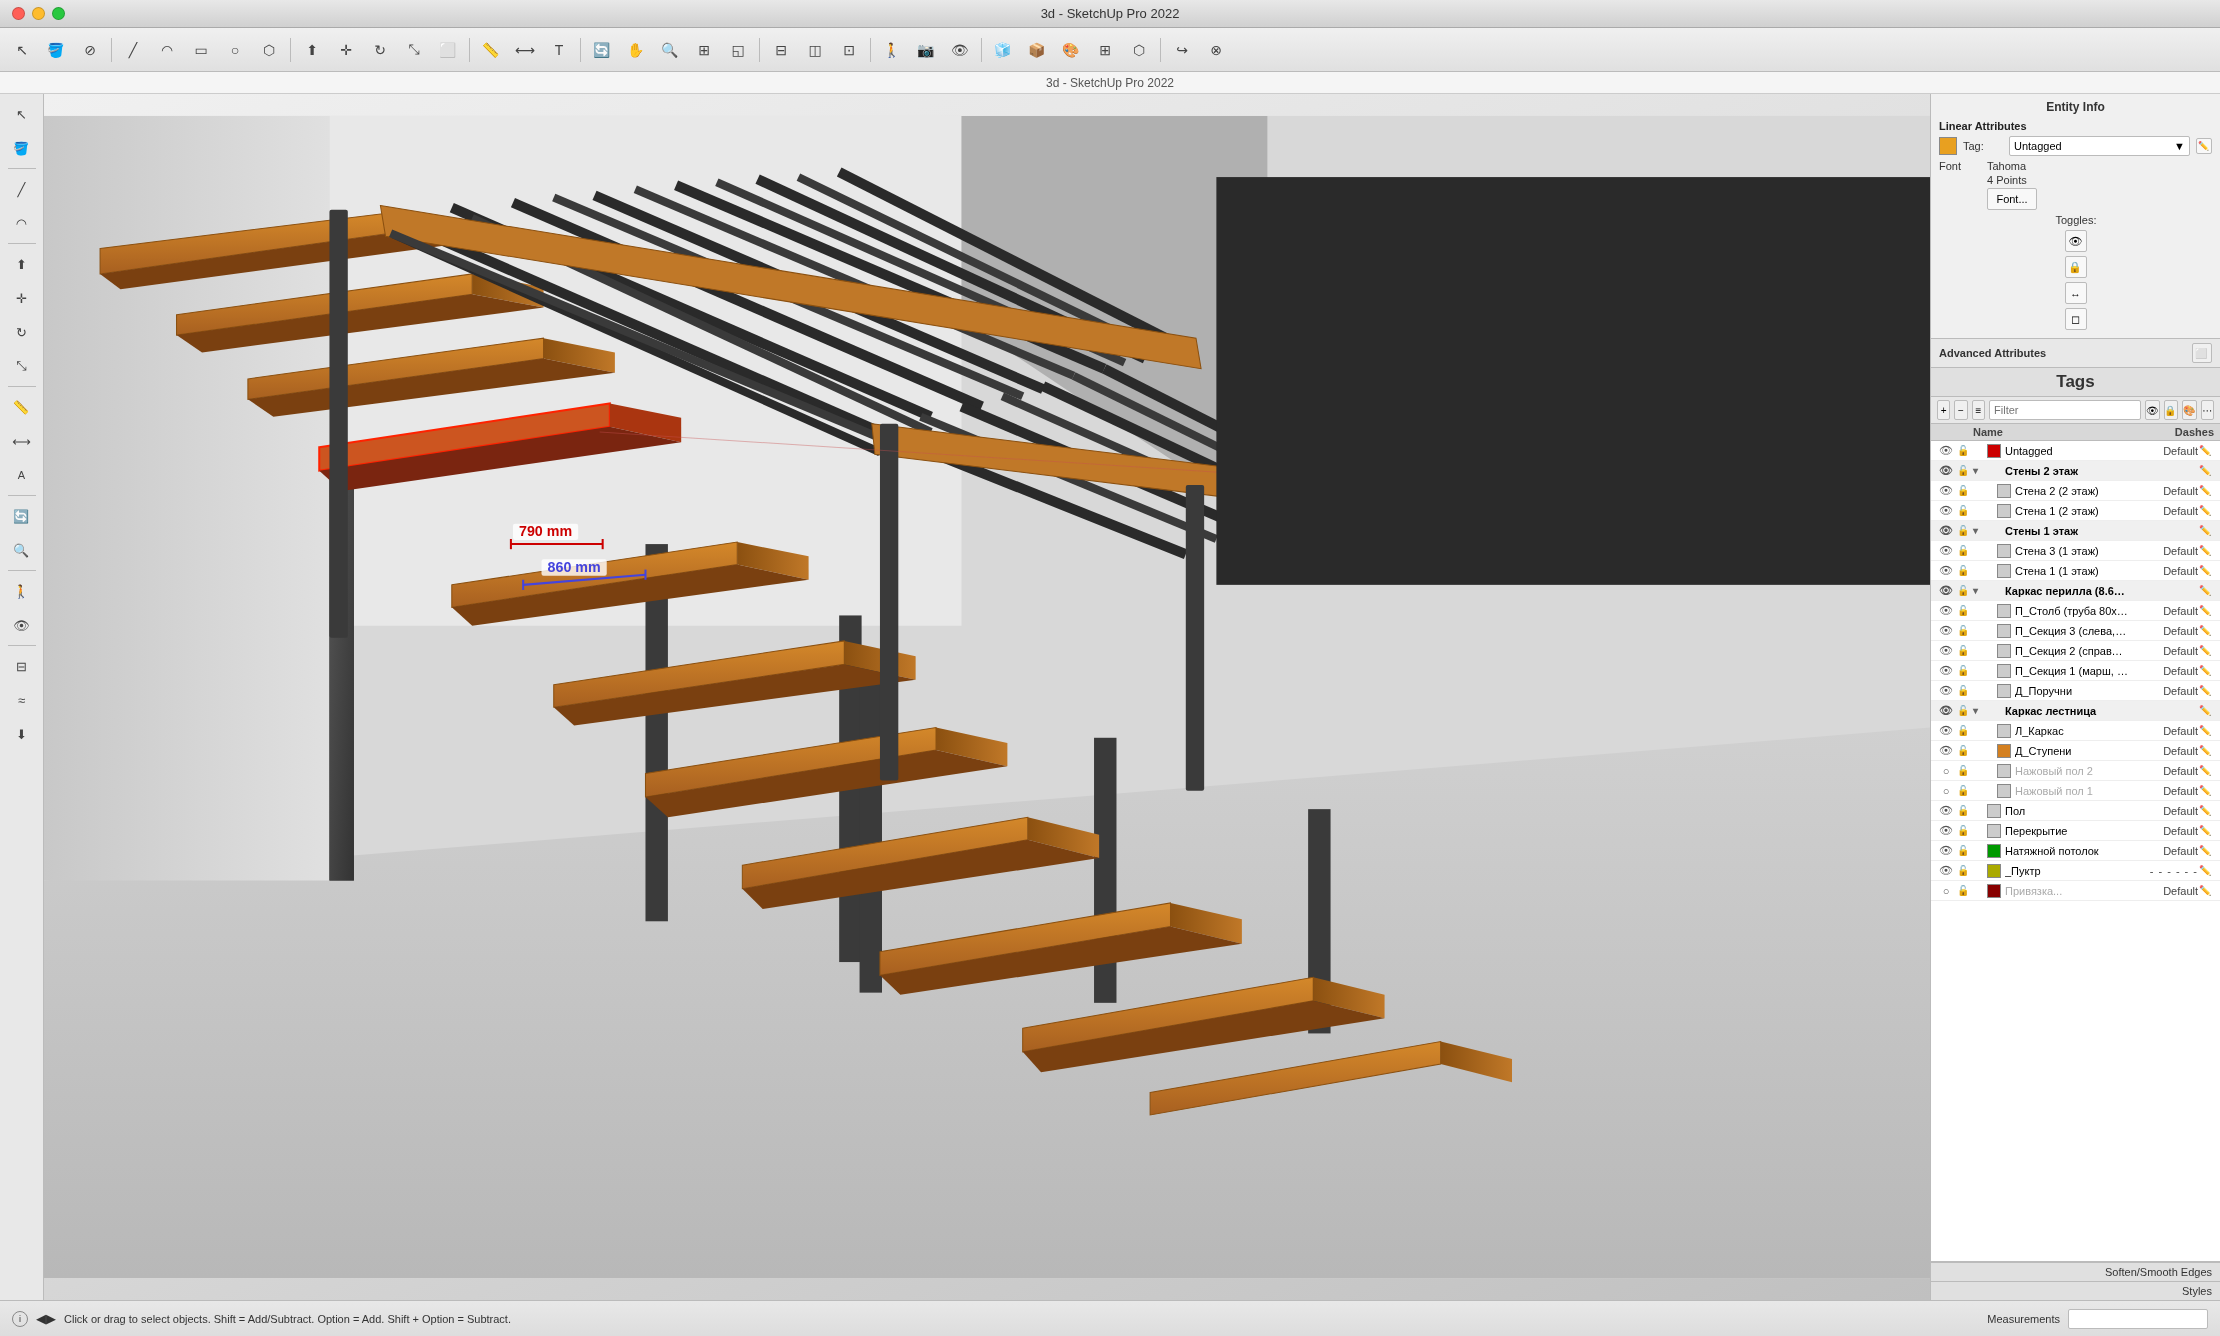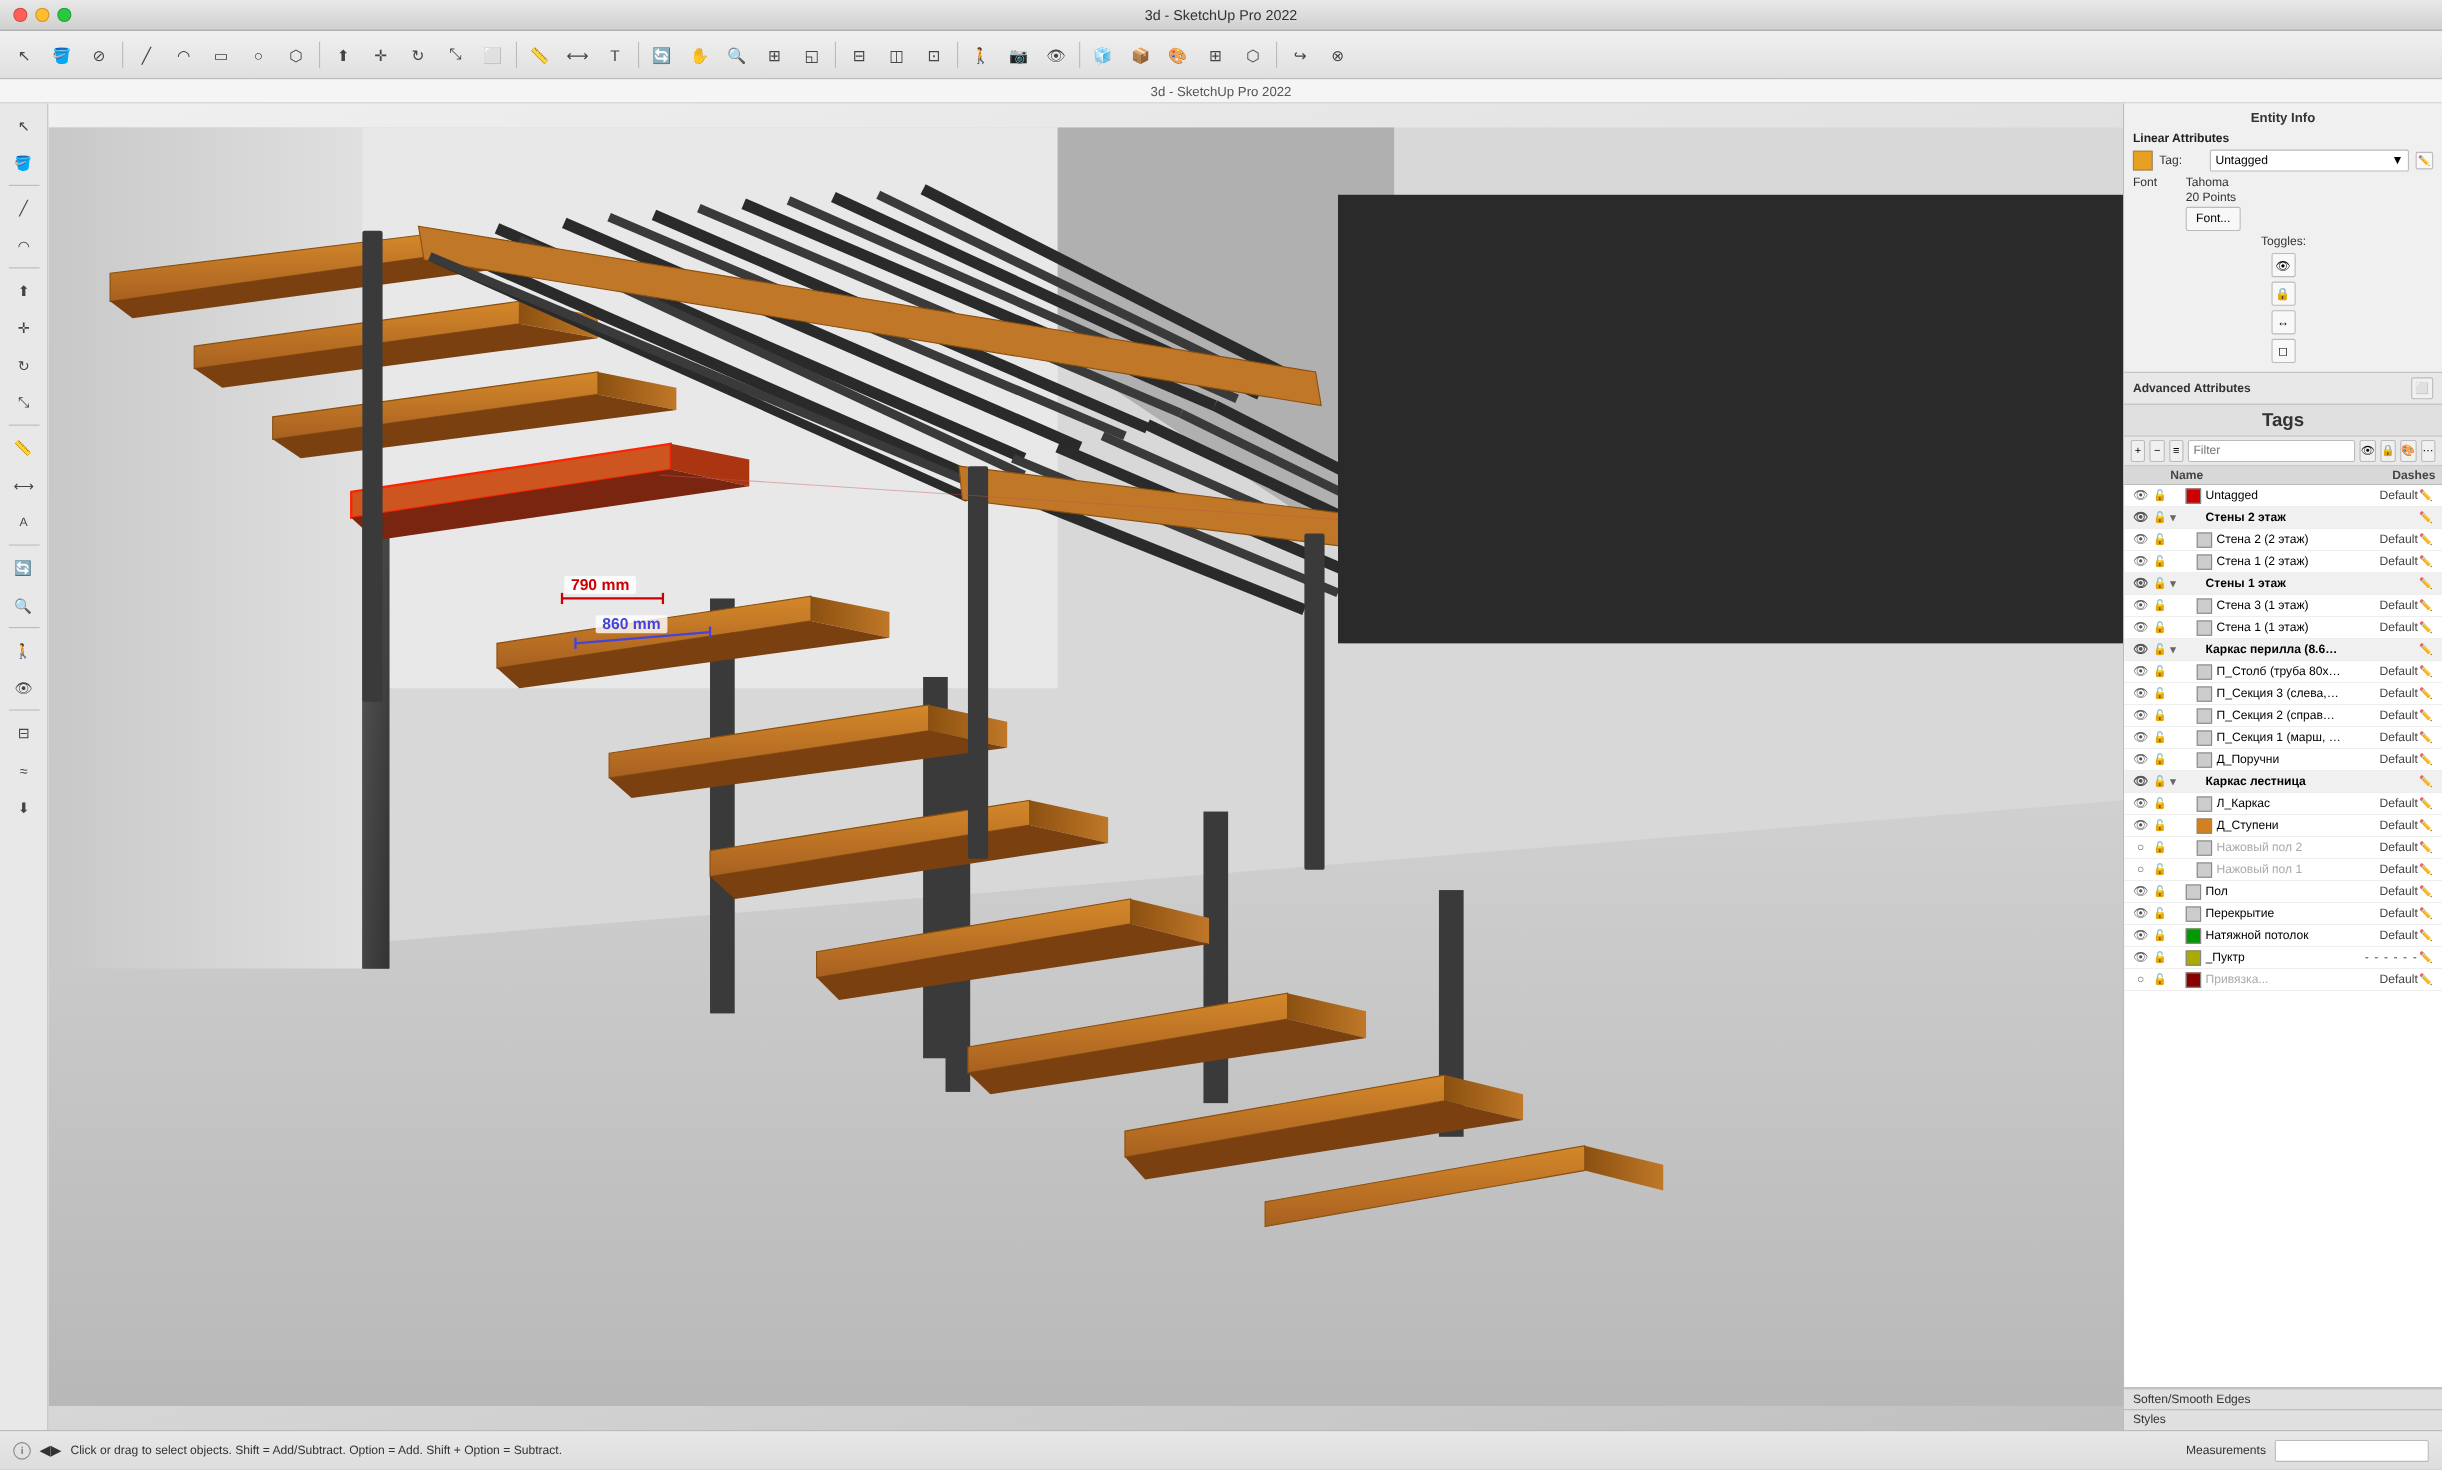--- a/index.html
+++ b/index.html
@@ -121,21 +121,21 @@
     .tag-eye { width: 18px; text-align: center; font-size: 11px; color: #555; }
     .tag-lock { width: 18px; text-align: center; font-size: 10px; color: #888; }
     .tag-arrow { width: 14px; font-size: 10px; color: #666; }
     .tag-name { flex: 1; overflow: hidden; text-overflow: ellipsis; white-space: nowrap; }
     .tag-color { width: 14px; height: 14px; border: 1px solid #888; margin-right: 4px; flex-shrink: 0; }
     .tag-dashes { width: 70px; text-align: right; font-size: 11px; color: #444; }
     .tag-edit { width: 16px; text-align: center; font-size: 10px; color: #888; }
 
     
     #bottom-panels { background: #e8e8e8; border-top: 1px solid #bbb; }
-    .bottom-panel-btn { padding: 3px 8px; font-size: 11px; color: #333; cursor: pointer; text-align: left; background: #e0e0e0; border-top: 1px solid #bbb; }
+    .bottom-panel-btn { padding: 3px 8px; font-size: 11px; color: #333; cursor: pointer; text-align: right; background: #e0e0e0; border-top: 1px solid #bbb; }
 
     
     .stair-svg { position: absolute; top: 0; left: 0; width: 100%; height: 100%; }
   </style>
 </head>
 <body>
 
 <div id="titlebar">
   <div class="window-controls">
     <div class="wc-btn wc-close"></div>
@@ -378,21 +378,21 @@
           <span>▼</span>
         </div>
         <div class="font-btn" style="width:16px;height:16px;font-size:9px">✏️</div>
       </div>
       <div class="font-row">
         <span class="info-label">Font</span>
         <span class="info-value">Tahoma</span>
       </div>
       <div class="font-row">
         <span class="info-label"></span>
-        <span class="info-value">20 Points</span>
+        <span class="info-value">4 Points</span>
       </div>
       <div class="font-row">
         <span class="info-label"></span>
         <div class="font-btn" style="width:50px;font-size:11px;">Font...</div>
       </div>
       <div class="toggles-row">
         <span class="info-label">Toggles:</span>
         <div class="toggle-icon">👁</div>
         <div class="toggle-icon">🔒</div>
         <div class="toggle-icon">↔</div>

